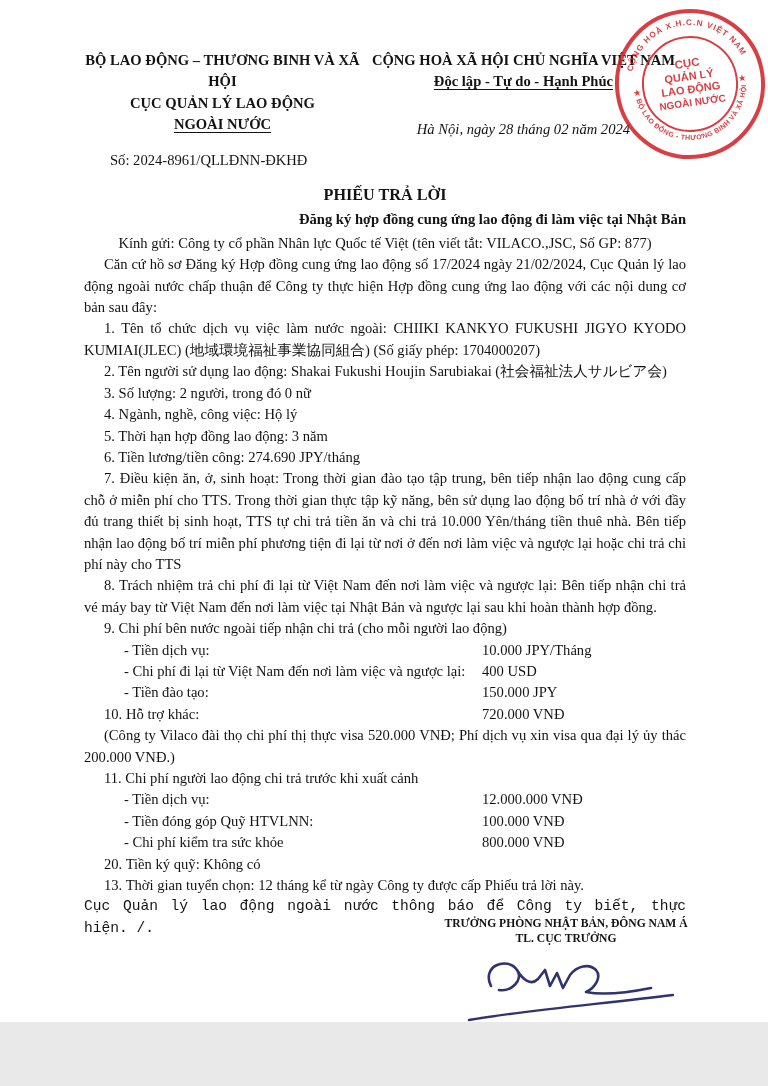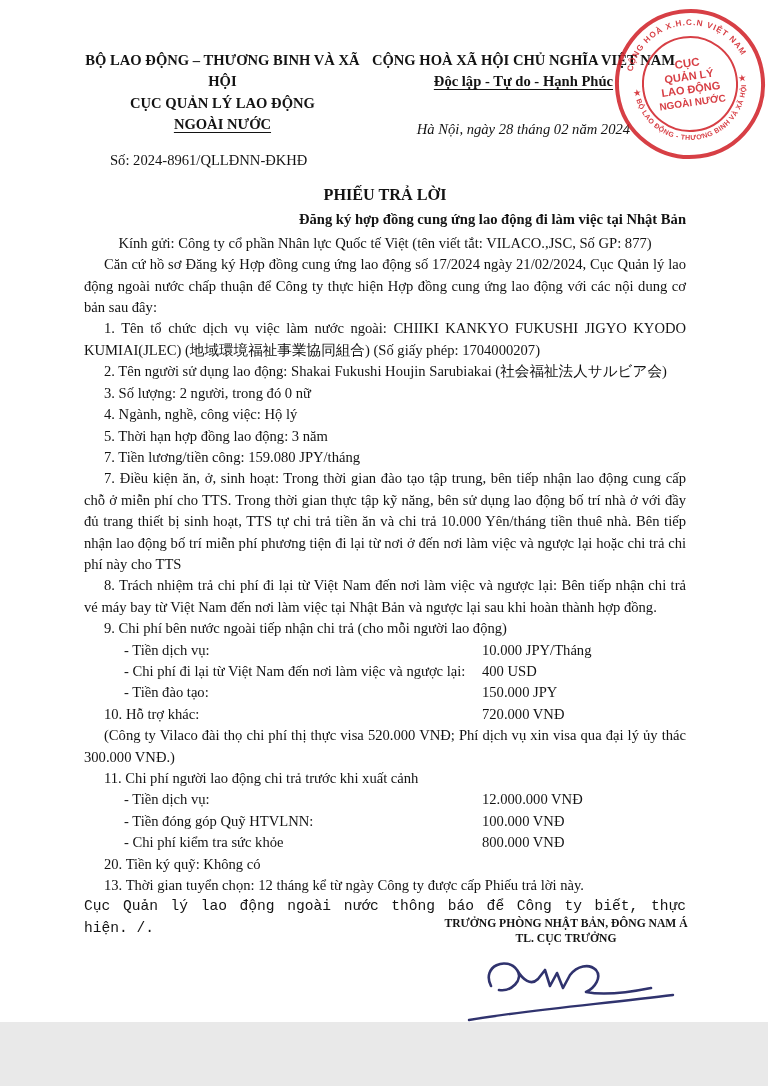--- a/index.html
+++ b/index.html
@@ -64,21 +64,21 @@
     <div class="title">PHIẾU TRẢ LỜI</div>
     <div class="subtitle">Đăng ký hợp đồng cung ứng lao động đi làm việc tại Nhật Bản</div>
     <div class="salutation">Kính gửi: Công ty cổ phần Nhân lực Quốc tế Việt (tên viết tắt: VILACO.,JSC, Số GP: 877)</div>
 
     <p class="para">Căn cứ hồ sơ Đăng ký Hợp đồng cung ứng lao động số 17/2024 ngày 21/02/2024, Cục Quản lý lao động ngoài nước chấp thuận để Công ty thực hiện Hợp đồng cung ứng lao động với các nội dung cơ bản sau đây:</p>
     <p class="para">1. Tên tổ chức dịch vụ việc làm nước ngoài: CHIIKI KANKYO FUKUSHI JIGYO KYODO KUMIAI(JLEC) (地域環境福祉事業協同組合) (Số giấy phép: 1704000207)</p>
     <p class="para">2. Tên người sử dụng lao động: Shakai Fukushi Houjin Sarubiakai (社会福祉法人サルビア会)</p>
     <p class="para">3. Số lượng: 2 người, trong đó 0 nữ</p>
     <p class="para">4. Ngành, nghề, công việc: Hộ lý</p>
     <p class="para">5. Thời hạn hợp đồng lao động: 3 năm</p>
-    <p class="para">7. Tiền lương/tiền công: 159.080 JPY/tháng</p>
+    <p class="para">6. Tiền lương/tiền công: 274.690 JPY/tháng</p>
     <p class="para">7. Điều kiện ăn, ở, sinh hoạt: Trong thời gian đào tạo tập trung, bên tiếp nhận lao động cung cấp chỗ ở miễn phí cho TTS. Trong thời gian thực tập kỹ năng, bên sử dụng lao động bố trí nhà ở với đầy đủ trang thiết bị sinh hoạt, TTS tự chi trả tiền ăn và chi trả 10.000 Yên/tháng tiền thuê nhà. Bên tiếp nhận lao động bố trí miễn phí phương tiện đi lại từ nơi ở đến nơi làm việc và ngược lại hoặc chi trả chi phí này cho TTS</p>
     <p class="para">8. Trách nhiệm trả chi phí đi lại từ Việt Nam đến nơi làm việc và ngược lại: Bên tiếp nhận chi trả vé máy bay từ Việt Nam đến nơi làm việc tại Nhật Bản và ngược lại sau khi hoàn thành hợp đồng.</p>
 
     <p class="para">9. Chi phí bên nước ngoài tiếp nhận chi trả (cho mỗi người lao động)</p>
     <div class="subrow">
       <span class="lbl">- Tiền dịch vụ:</span>
       <span>10.000 JPY/Tháng</span>
     </div>
     <div class="subrow">
       <span class="lbl">- Chi phí đi lại từ Việt Nam đến nơi làm việc và ngược lại:</span>
@@ -87,21 +87,21 @@
     <div class="subrow">
       <span class="lbl">- Tiền đào tạo:</span>
       <span>150.000 JPY</span>
     </div>
 
     <div class="itemrow">
       <span class="lbl">10. Hỗ trợ khác:</span>
       <span>720.000 VNĐ</span>
     </div>
 
-    <p class="para">(Công ty Vilaco đài thọ chi phí thị thực visa 520.000 VNĐ; Phí dịch vụ xin visa qua đại lý ủy thác 300.000 VNĐ.)</p>
+    <p class="para">(Công ty Vilaco đài thọ chi phí thị thực visa 520.000 VNĐ; Phí dịch vụ xin visa qua đại lý ủy thác 200.000 VNĐ.)</p>
 
     <p class="para">11. Chi phí người lao động chi trả trước khi xuất cảnh</p>
     <div class="subrow">
       <span class="lbl">- Tiền dịch vụ:</span>
       <span>12.000.000 VNĐ</span>
     </div>
     <div class="subrow">
       <span class="lbl">- Tiền đóng góp Quỹ HTVLNN:</span>
       <span>100.000 VNĐ</span>
     </div>

